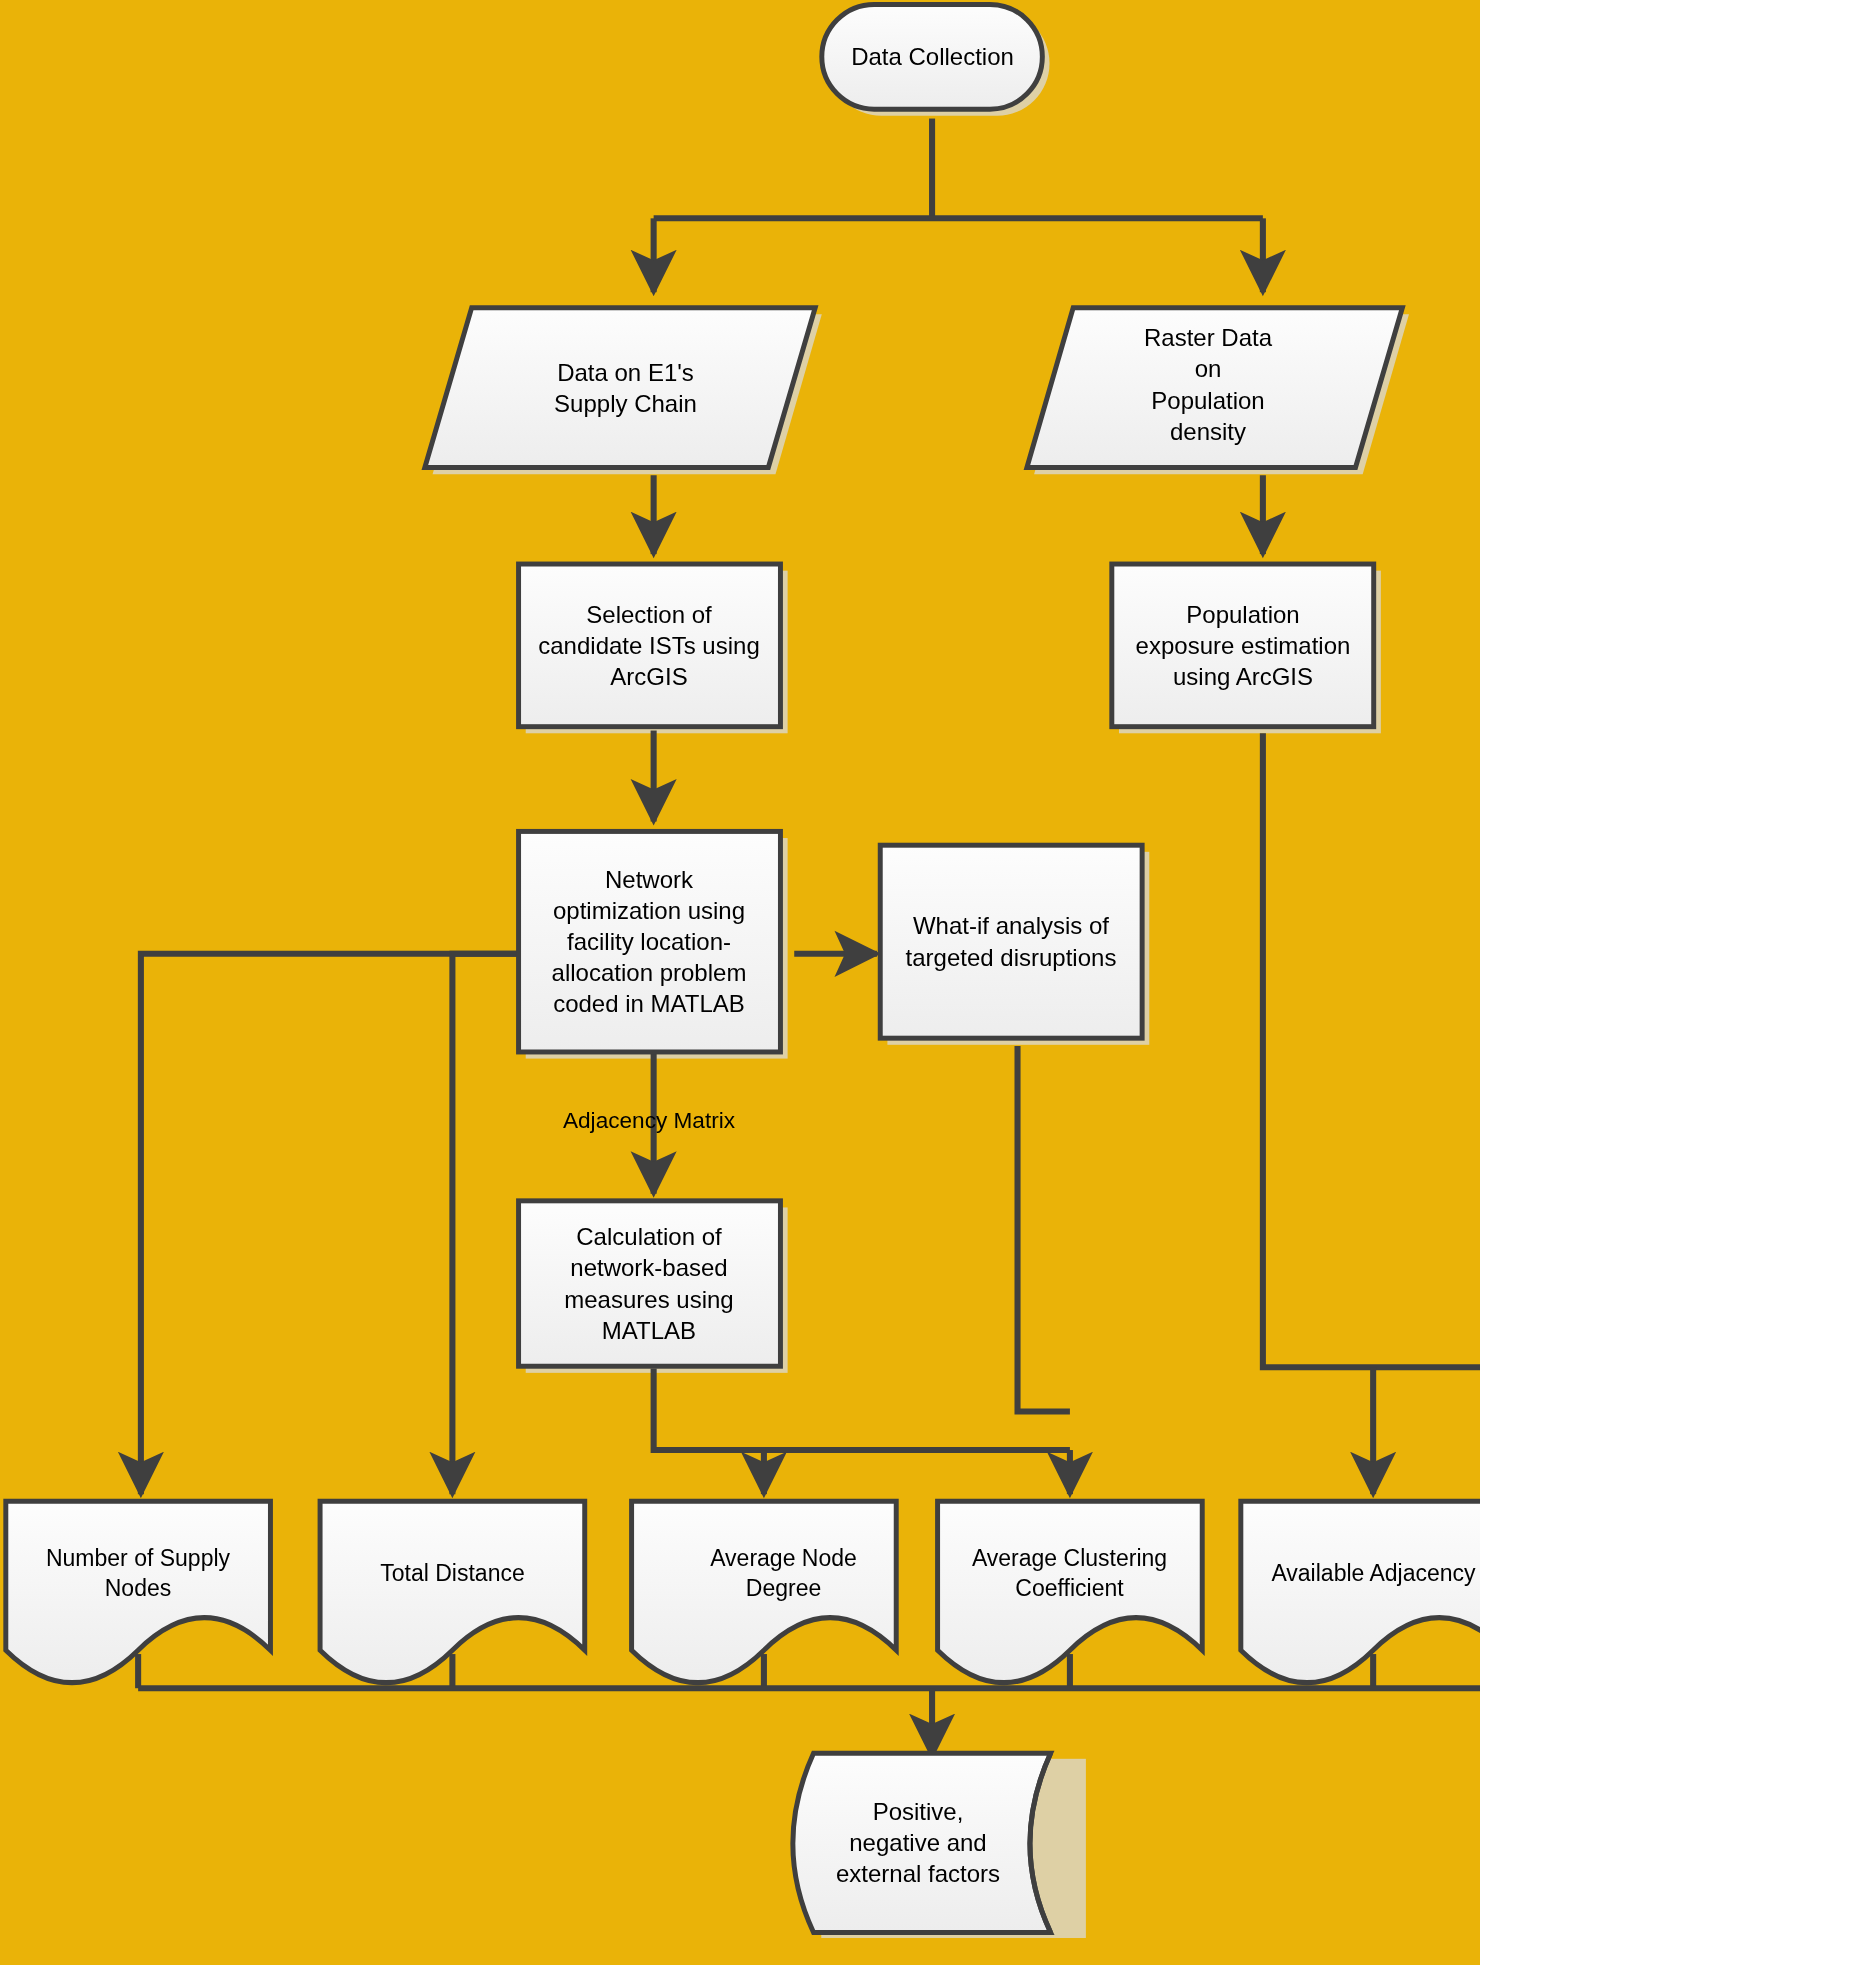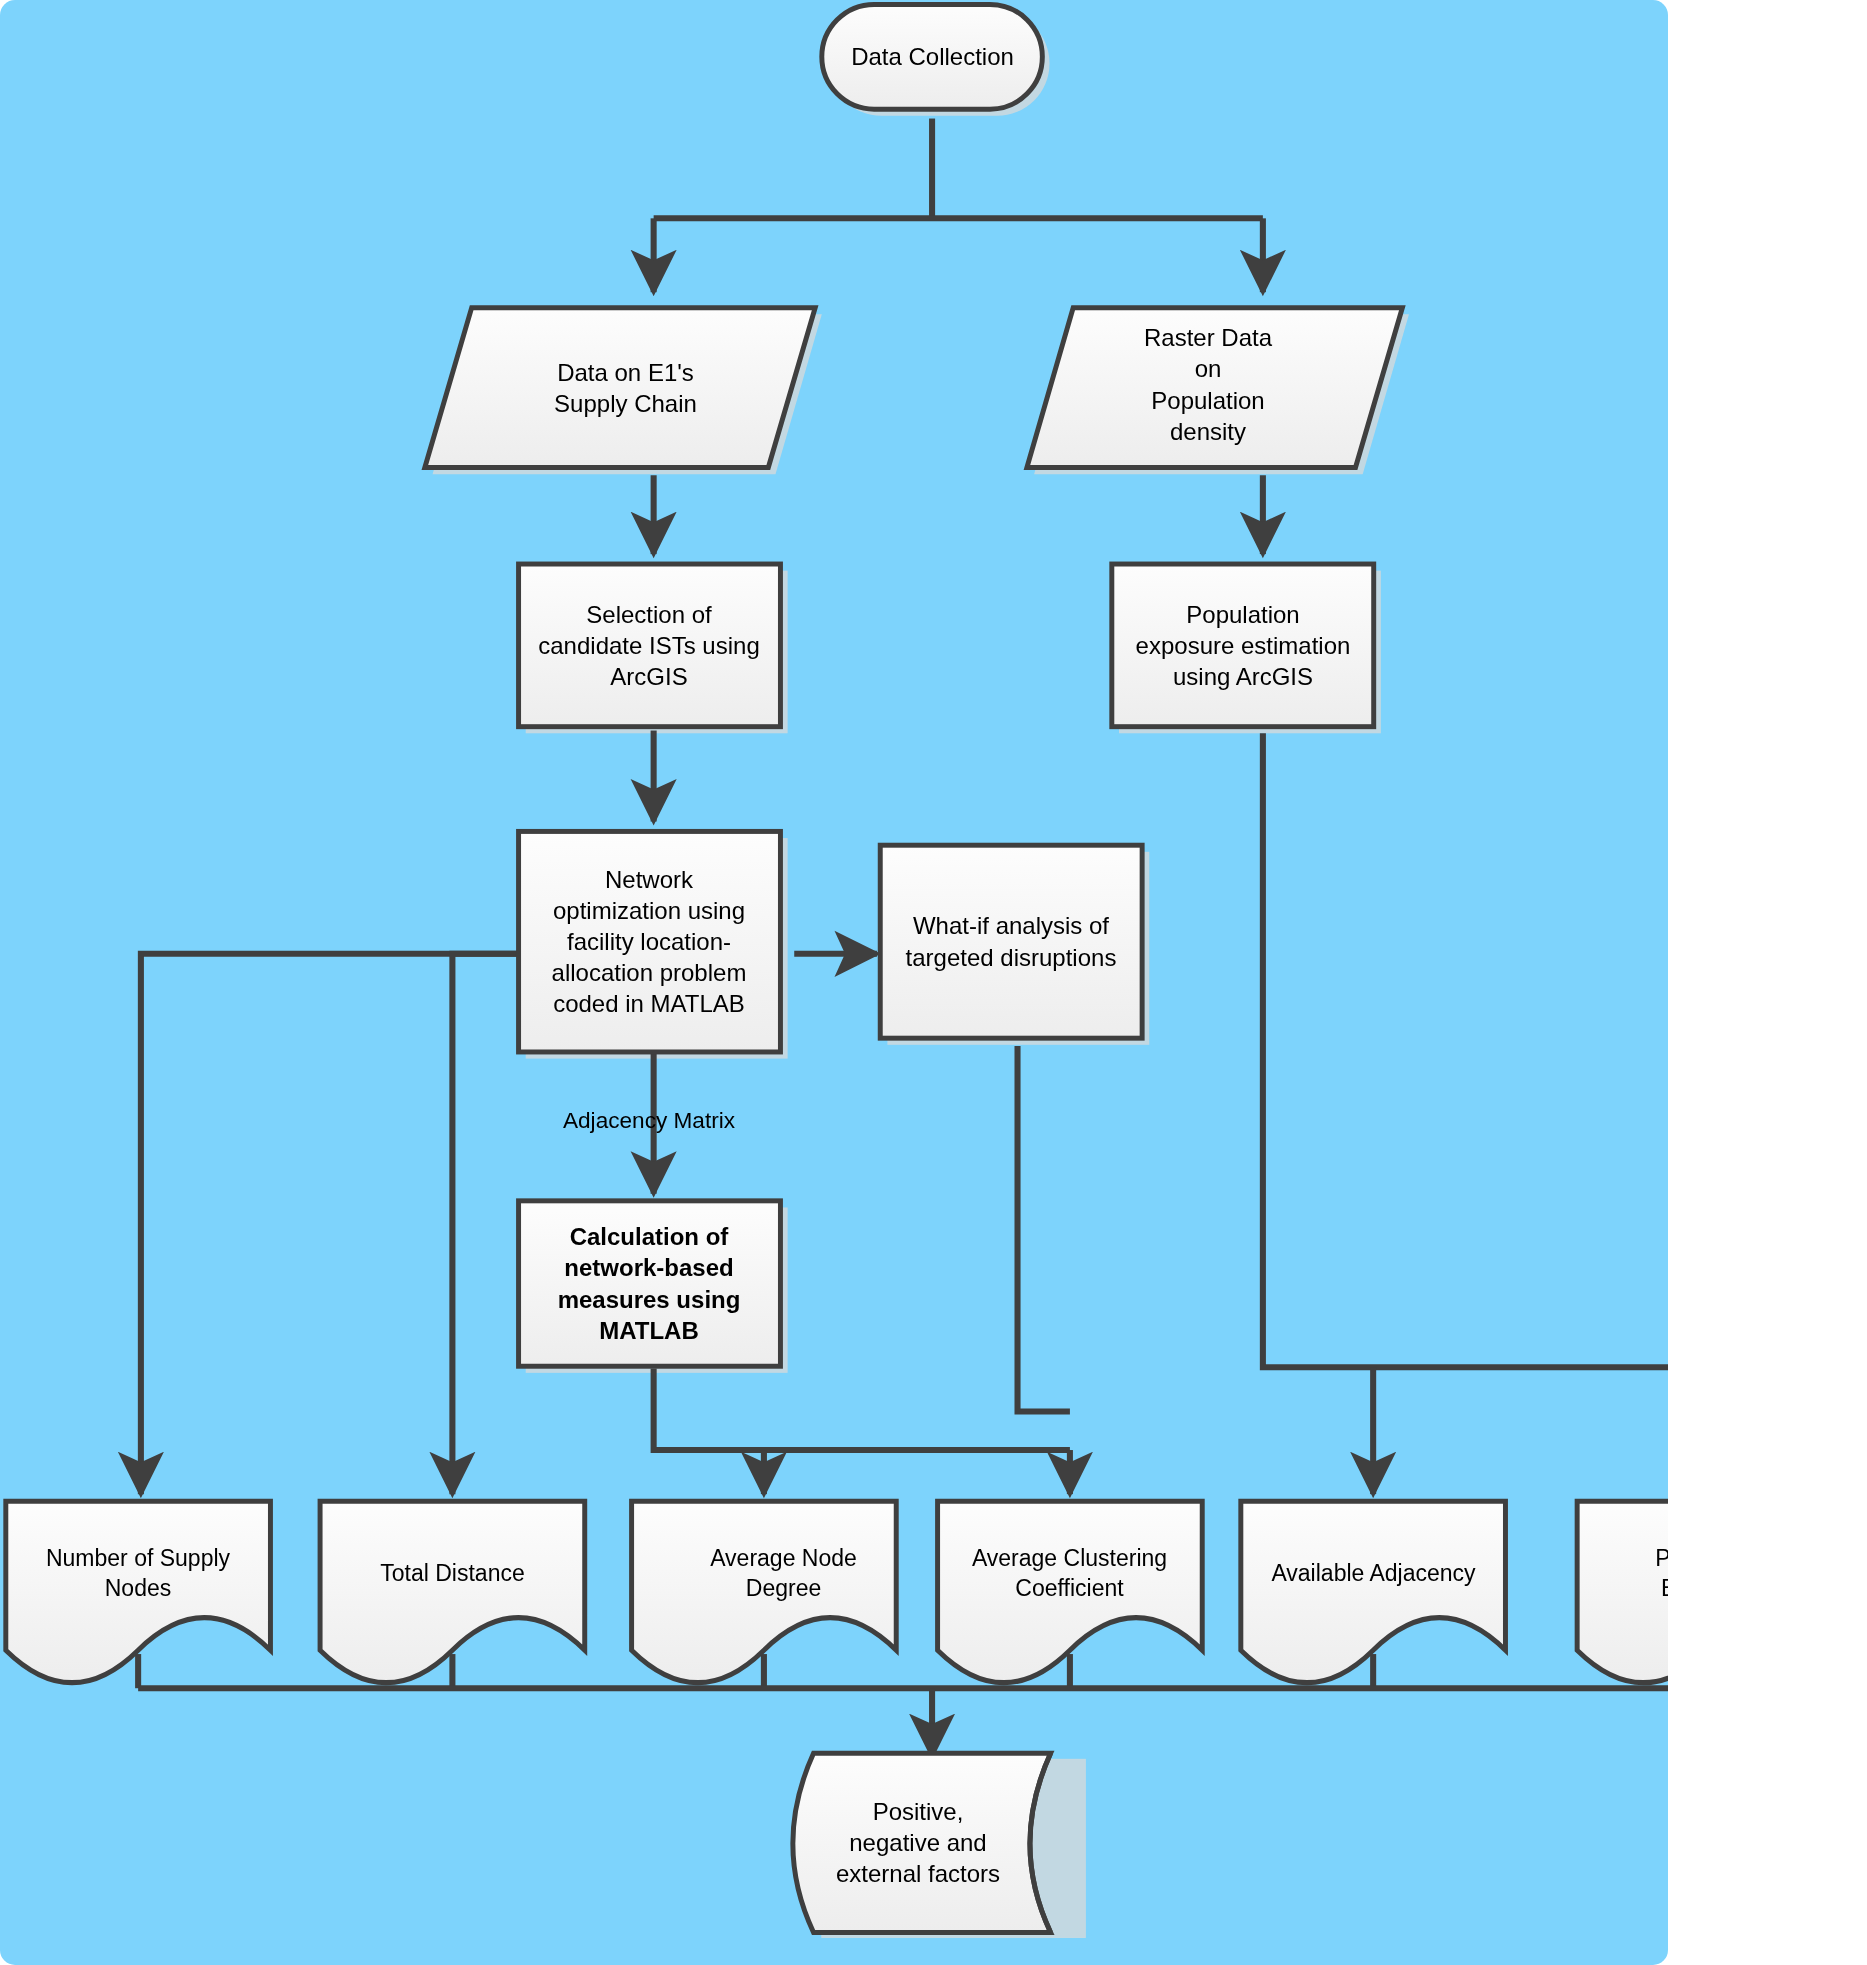--- a/index.html
+++ b/index.html
@@ -1,18 +1,18 @@
 <!DOCTYPE html>
 <html style="font-size:8.8px"><head>
 <meta charset="utf-8">
 <title>Methodology Flowchart</title>
 <style>
   html,body{margin:0;padding:0;background:#ffffff;}
   body{font-family:"Liberation Sans","DejaVu Sans",sans-serif;}
-  #stage{position:relative;width:1668px;height:1965px;background:#7dd3fc;overflow:hidden;border-radius:15px;}
+  #stage{position:relative;width:1480px;height:1965px;background:#eab308;overflow:hidden;}
   #stage svg{position:absolute;top:0;left:0;width:1868px;height:1965px;}
   .nodelabel{
     position:absolute;
     display:flex;
     align-items:center;
     justify-content:center;
     text-align:center;
     color:#000000;
     line-height:1.30;
     white-space:pre-line;
@@ -135,21 +135,21 @@
 
   <div class="nodelabel" style="left:518px;top:831px;width:262px;height:221px;font-size:24px;">Network
 optimization using
 facility location-
 allocation problem
 coded in MATLAB</div>
 
   <div class="nodelabel" style="left:880px;top:845px;width:262px;height:193px;font-size:24px;">What-if analysis of
 targeted disruptions</div>
 
-  <div class="nodelabel" style="left:518px;top:1201px;width:262px;height:165px;font-size:24px;font-weight:bold;">Calculation of
+  <div class="nodelabel" style="left:518px;top:1201px;width:262px;height:165px;font-size:24px;">Calculation of
 network-based
 measures using
 MATLAB</div>
 
   <div class="edgelabel" style="left:518px;top:1108px;width:262px;font-size:22.6px;">Adjacency Matrix</div>
 
   <div class="nodelabel" style="left:5.5px;top:1519px;width:265px;height:110px;font-size:23px;">Number of Supply
 Nodes</div>
 
   <div class="nodelabel" style="left:320px;top:1519px;width:265px;height:110px;font-size:23px;">Total Distance</div>

